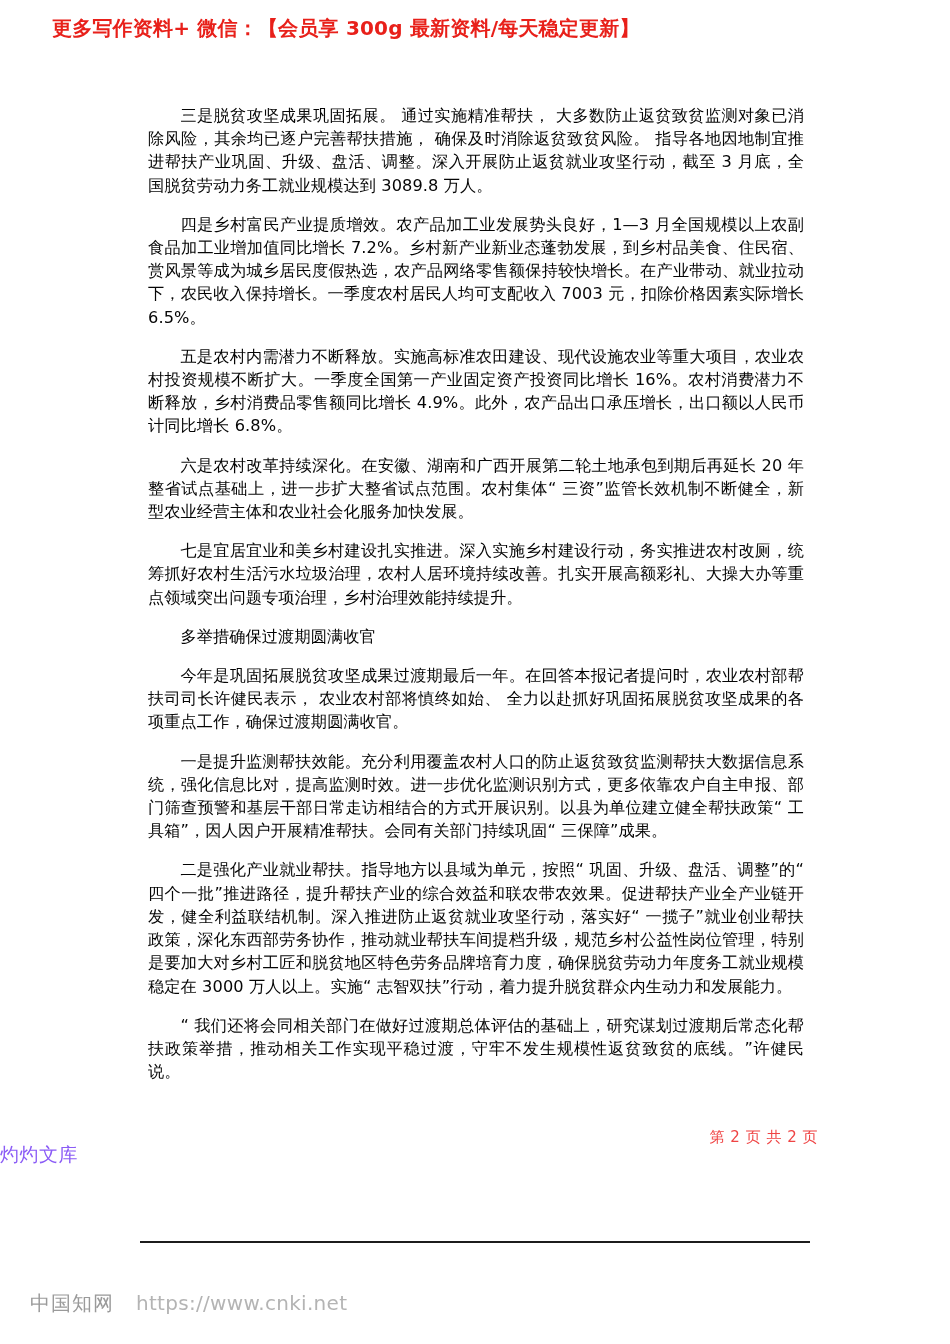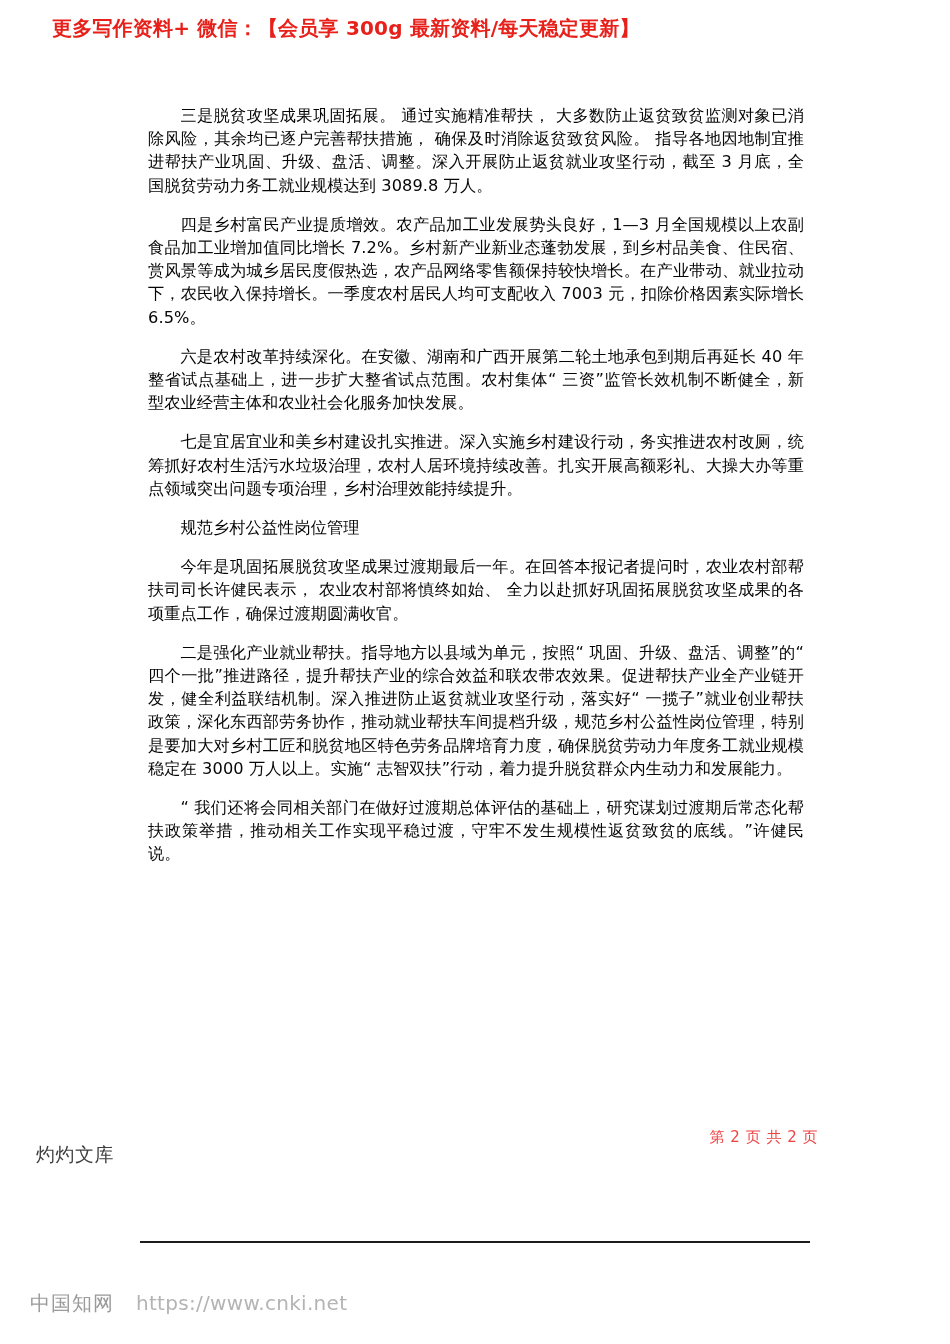--- a/index.html
+++ b/index.html
@@ -67,23 +67,22 @@
     color: #ef4444;
     letter-spacing: 0.5px;
   }
 
   
   .watermark-lib {
     position: absolute;
     left: 0px;
     top: 1142px;
     font-size: 19px;
-    color: #404040;
+    color: #8b5cf6;
     letter-spacing: 0.5px;
-    padding-left: 36px;
   }
 
   
   .bottom-rule {
     position: absolute;
     left: 140px;
     top: 1241px;
     width: 670px;
     height: 2px;
     background: #1c1c1c;
@@ -112,24 +111,26 @@
 </head>
 <body>
 
 <div class="page">
 
   <div class="promo-header">更多写作资料+ 微信：【会员享 300g 最新资料/每天稳定更新】</div>
 
   <div class="article">
     <p class="para">三是脱贫攻坚成果巩固拓展。 通过实施精准帮扶， 大多数防止返贫致贫监测对象已消除风险，其余均已逐户完善帮扶措施， 确保及时消除返贫致贫风险。 指导各地因地制宜推进帮扶产业巩固、升级、盘活、调整。深入开展防止返贫就业攻坚行动，截至 3 月底，全国脱贫劳动力务工就业规模达到 3089.8 万人。</p>
     <p class="para">四是乡村富民产业提质增效。农产品加工业发展势头良好，1—3 月全国规模以上农副食品加工业增加值同比增长 7.2%。乡村新产业新业态蓬勃发展，到乡村品美食、住民宿、赏风景等成为城乡居民度假热选，农产品网络零售额保持较快增长。在产业带动、就业拉动下，农民收入保持增长。一季度农村居民人均可支配收入 7003 元，扣除价格因素实际增长 6.5%。</p>
-    <p class="para">六是农村改革持续深化。在安徽、湖南和广西开展第二轮土地承包到期后再延长 40 年整省试点基础上，进一步扩大整省试点范围。农村集体“ 三资”监管长效机制不断健全，新型农业经营主体和农业社会化服务加快发展。</p>
+    <p class="para">五是农村内需潜力不断释放。实施高标准农田建设、现代设施农业等重大项目，农业农村投资规模不断扩大。一季度全国第一产业固定资产投资同比增长 16%。农村消费潜力不断释放，乡村消费品零售额同比增长 4.9%。此外，农产品出口承压增长，出口额以人民币计同比增长 6.8%。</p>
+    <p class="para">六是农村改革持续深化。在安徽、湖南和广西开展第二轮土地承包到期后再延长 20 年整省试点基础上，进一步扩大整省试点范围。农村集体“ 三资”监管长效机制不断健全，新型农业经营主体和农业社会化服务加快发展。</p>
     <p class="para">七是宜居宜业和美乡村建设扎实推进。深入实施乡村建设行动，务实推进农村改厕，统筹抓好农村生活污水垃圾治理，农村人居环境持续改善。扎实开展高额彩礼、大操大办等重点领域突出问题专项治理，乡村治理效能持续提升。</p>
-    <p class="para">规范乡村公益性岗位管理</p>
+    <p class="para">多举措确保过渡期圆满收官</p>
     <p class="para">今年是巩固拓展脱贫攻坚成果过渡期最后一年。在回答本报记者提问时，农业农村部帮扶司司长许健民表示， 农业农村部将慎终如始、 全力以赴抓好巩固拓展脱贫攻坚成果的各项重点工作，确保过渡期圆满收官。</p>
+    <p class="para">一是提升监测帮扶效能。充分利用覆盖农村人口的防止返贫致贫监测帮扶大数据信息系统，强化信息比对，提高监测时效。进一步优化监测识别方式，更多依靠农户自主申报、部门筛查预警和基层干部日常走访相结合的方式开展识别。以县为单位建立健全帮扶政策“ 工具箱”，因人因户开展精准帮扶。会同有关部门持续巩固“ 三保障”成果。</p>
     <p class="para">二是强化产业就业帮扶。指导地方以县域为单元，按照“ 巩固、升级、盘活、调整”的“ 四个一批”推进路径，提升帮扶产业的综合效益和联农带农效果。促进帮扶产业全产业链开发，健全利益联结机制。深入推进防止返贫就业攻坚行动，落实好“ 一揽子”就业创业帮扶政策，深化东西部劳务协作，推动就业帮扶车间提档升级，规范乡村公益性岗位管理，特别是要加大对乡村工匠和脱贫地区特色劳务品牌培育力度，确保脱贫劳动力年度务工就业规模稳定在 3000 万人以上。实施“ 志智双扶”行动，着力提升脱贫群众内生动力和发展能力。</p>
     <p class="para">“ 我们还将会同相关部门在做好过渡期总体评估的基础上，研究谋划过渡期后常态化帮扶政策举措，推动相关工作实现平稳过渡，守牢不发生规模性返贫致贫的底线。”许健民说。</p>
   </div>
 
   <div class="page-number">第 2 页 共 2 页</div>
 
   <div class="watermark-lib">灼灼文库</div>
 
   <div class="bottom-rule"></div>
 

